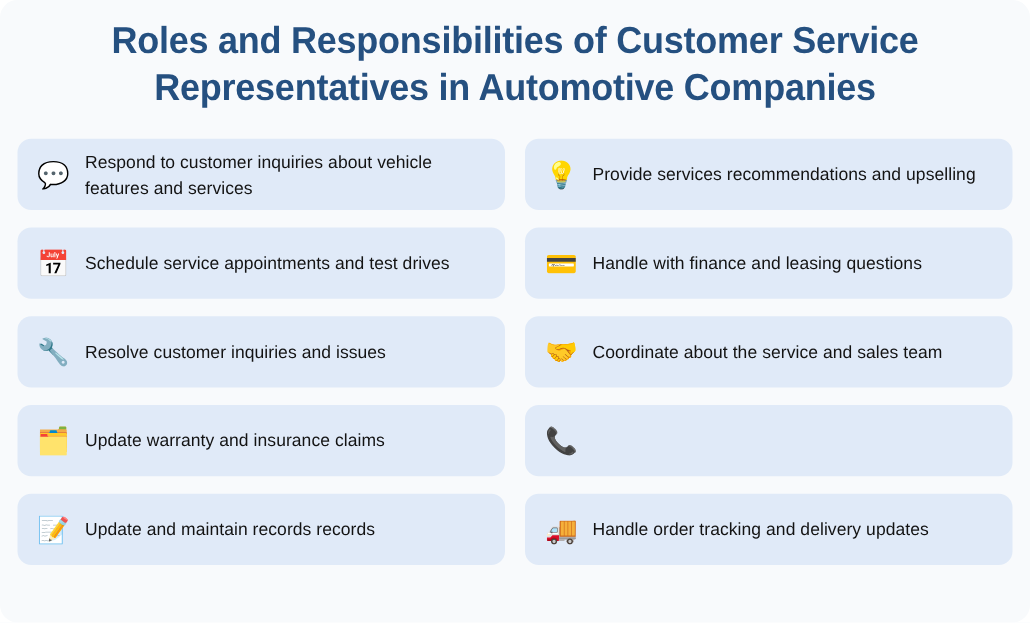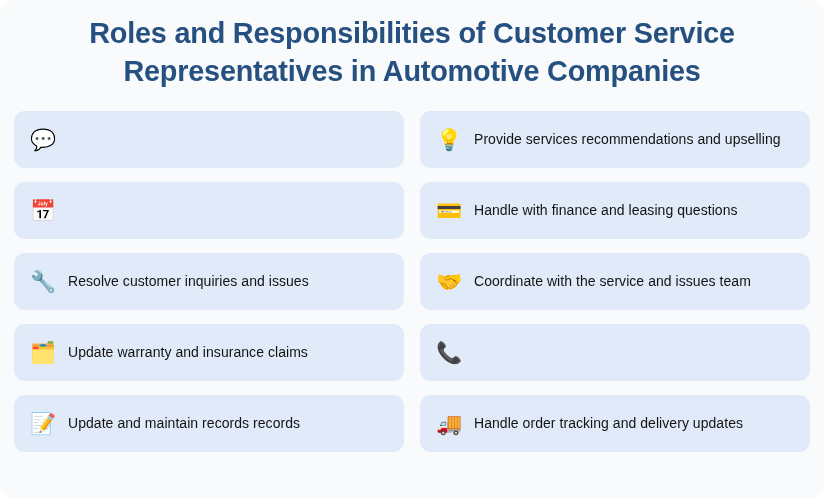--- a/index.html
+++ b/index.html
@@ -95,39 +95,41 @@
 <div class="page">
 
   <div class="title-block">
     <h1 class="page-title">Roles and Responsibilities of Customer Service
 Representatives in Automotive Companies</h1>
   </div>
 
   <div class="grid">
       <div class="card">
         <span class="card-icon">💬</span>
+        <span class="card-text">Respond to customer inquiries about vehicle features and services</span>
       </div>
       <div class="card">
         <span class="card-icon">💡</span>
         <span class="card-text">Provide services recommendations and upselling</span>
       </div>
       <div class="card">
         <span class="card-icon">📅</span>
+        <span class="card-text">Schedule service appointments and test drives</span>
       </div>
       <div class="card">
         <span class="card-icon">💳</span>
         <span class="card-text">Handle with finance and leasing questions</span>
       </div>
       <div class="card">
         <span class="card-icon">🔧</span>
         <span class="card-text">Resolve customer inquiries and issues</span>
       </div>
       <div class="card">
         <span class="card-icon">🤝</span>
-        <span class="card-text">Coordinate with the service and issues team</span>
+        <span class="card-text">Coordinate about the service and sales team</span>
       </div>
       <div class="card">
         <span class="card-icon">🗂️</span>
         <span class="card-text">Update warranty and insurance claims</span>
       </div>
       <div class="card">
         <span class="card-icon">📞</span>
       </div>
       <div class="card">
         <span class="card-icon">📝</span>

